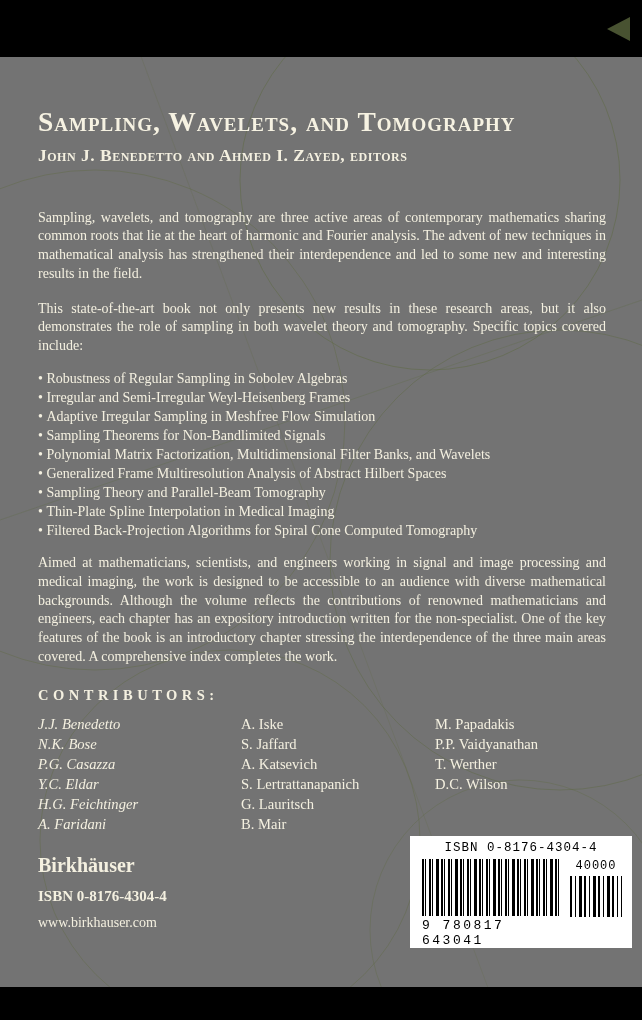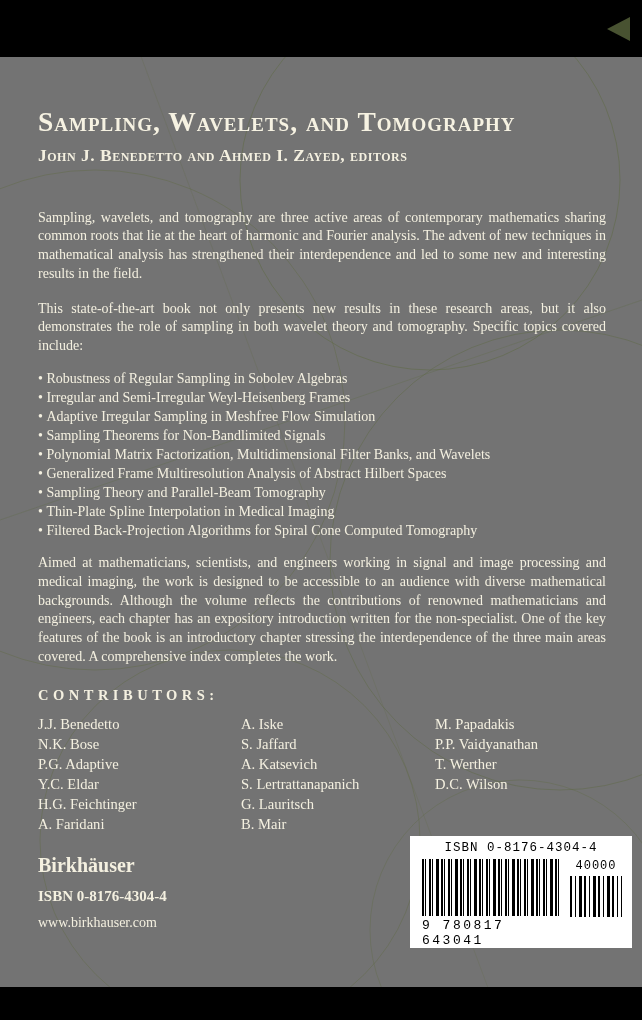--- a/index.html
+++ b/index.html
@@ -32,21 +32,21 @@
   .topics{ list-style:none; margin-top:13px; }
   .topics li{ font-size:14px; line-height:1.36; }
   .topics li::before{ content:"\2022\00a0"; }
   .para.last{ margin-top:14px; }
   .contrib-heading{
     margin-top:18px; font-size:14.5px; font-weight:bold;
     letter-spacing:4.5px; line-height:1.4;
   }
   .contrib-cols{ display:flex; margin-top:9px; }
   .contrib-col{ font-size:14.6px; line-height:1.38; }
-  .contrib-col.c1{ width:203px; }
+  .contrib-col.c1{ width:203px;font-style:italic; }
   .contrib-col.c2{ width:194px; }
   .contrib-col.c3{ flex:1; }
   .publisher{ position:absolute; left:38px; top:854px; z-index:2; }
   .pub-name{ font-size:20px; font-weight:bold; }
   .pub-isbn{ font-size:15px; font-weight:bold; margin-top:11px; }
   .pub-web{ font-size:14px; margin-top:10px; }
   .barcode{
     position:absolute; left:410px; top:836px; width:222px; height:112px;
     background:#ffffff; color:#000; z-index:2;
     font-family:"Liberation Mono", monospace;
@@ -112,21 +112,21 @@
     </ul>
 
     <p class="para last">Aimed at mathematicians, scientists, and engineers working in signal and image processing and medical imaging, the work is designed to be accessible to an audience with diverse mathematical backgrounds.  Although the volume reflects the contributions of renowned mathematicians and engineers, each chapter has an expository introduction written for the non-specialist.  One of the key features of the book is an introductory chapter stressing the interdependence of the three main areas covered.  A comprehensive index completes the work.</p>
 
     <div class="contrib-heading">CONTRIBUTORS:</div>
 
     <div class="contrib-cols">
       <div class="contrib-col c1">
         <div>J.J. Benedetto</div>
         <div>N.K. Bose</div>
-        <div>P.G. Adaptive</div>
+        <div>P.G. Casazza</div>
         <div>Y.C. Eldar</div>
         <div>H.G. Feichtinger</div>
         <div>A. Faridani</div>
       </div>
       <div class="contrib-col c2">
         <div>A. Iske</div>
         <div>S. Jaffard</div>
         <div>A. Katsevich</div>
         <div>S. Lertrattanapanich</div>
         <div>G. Lauritsch</div>

